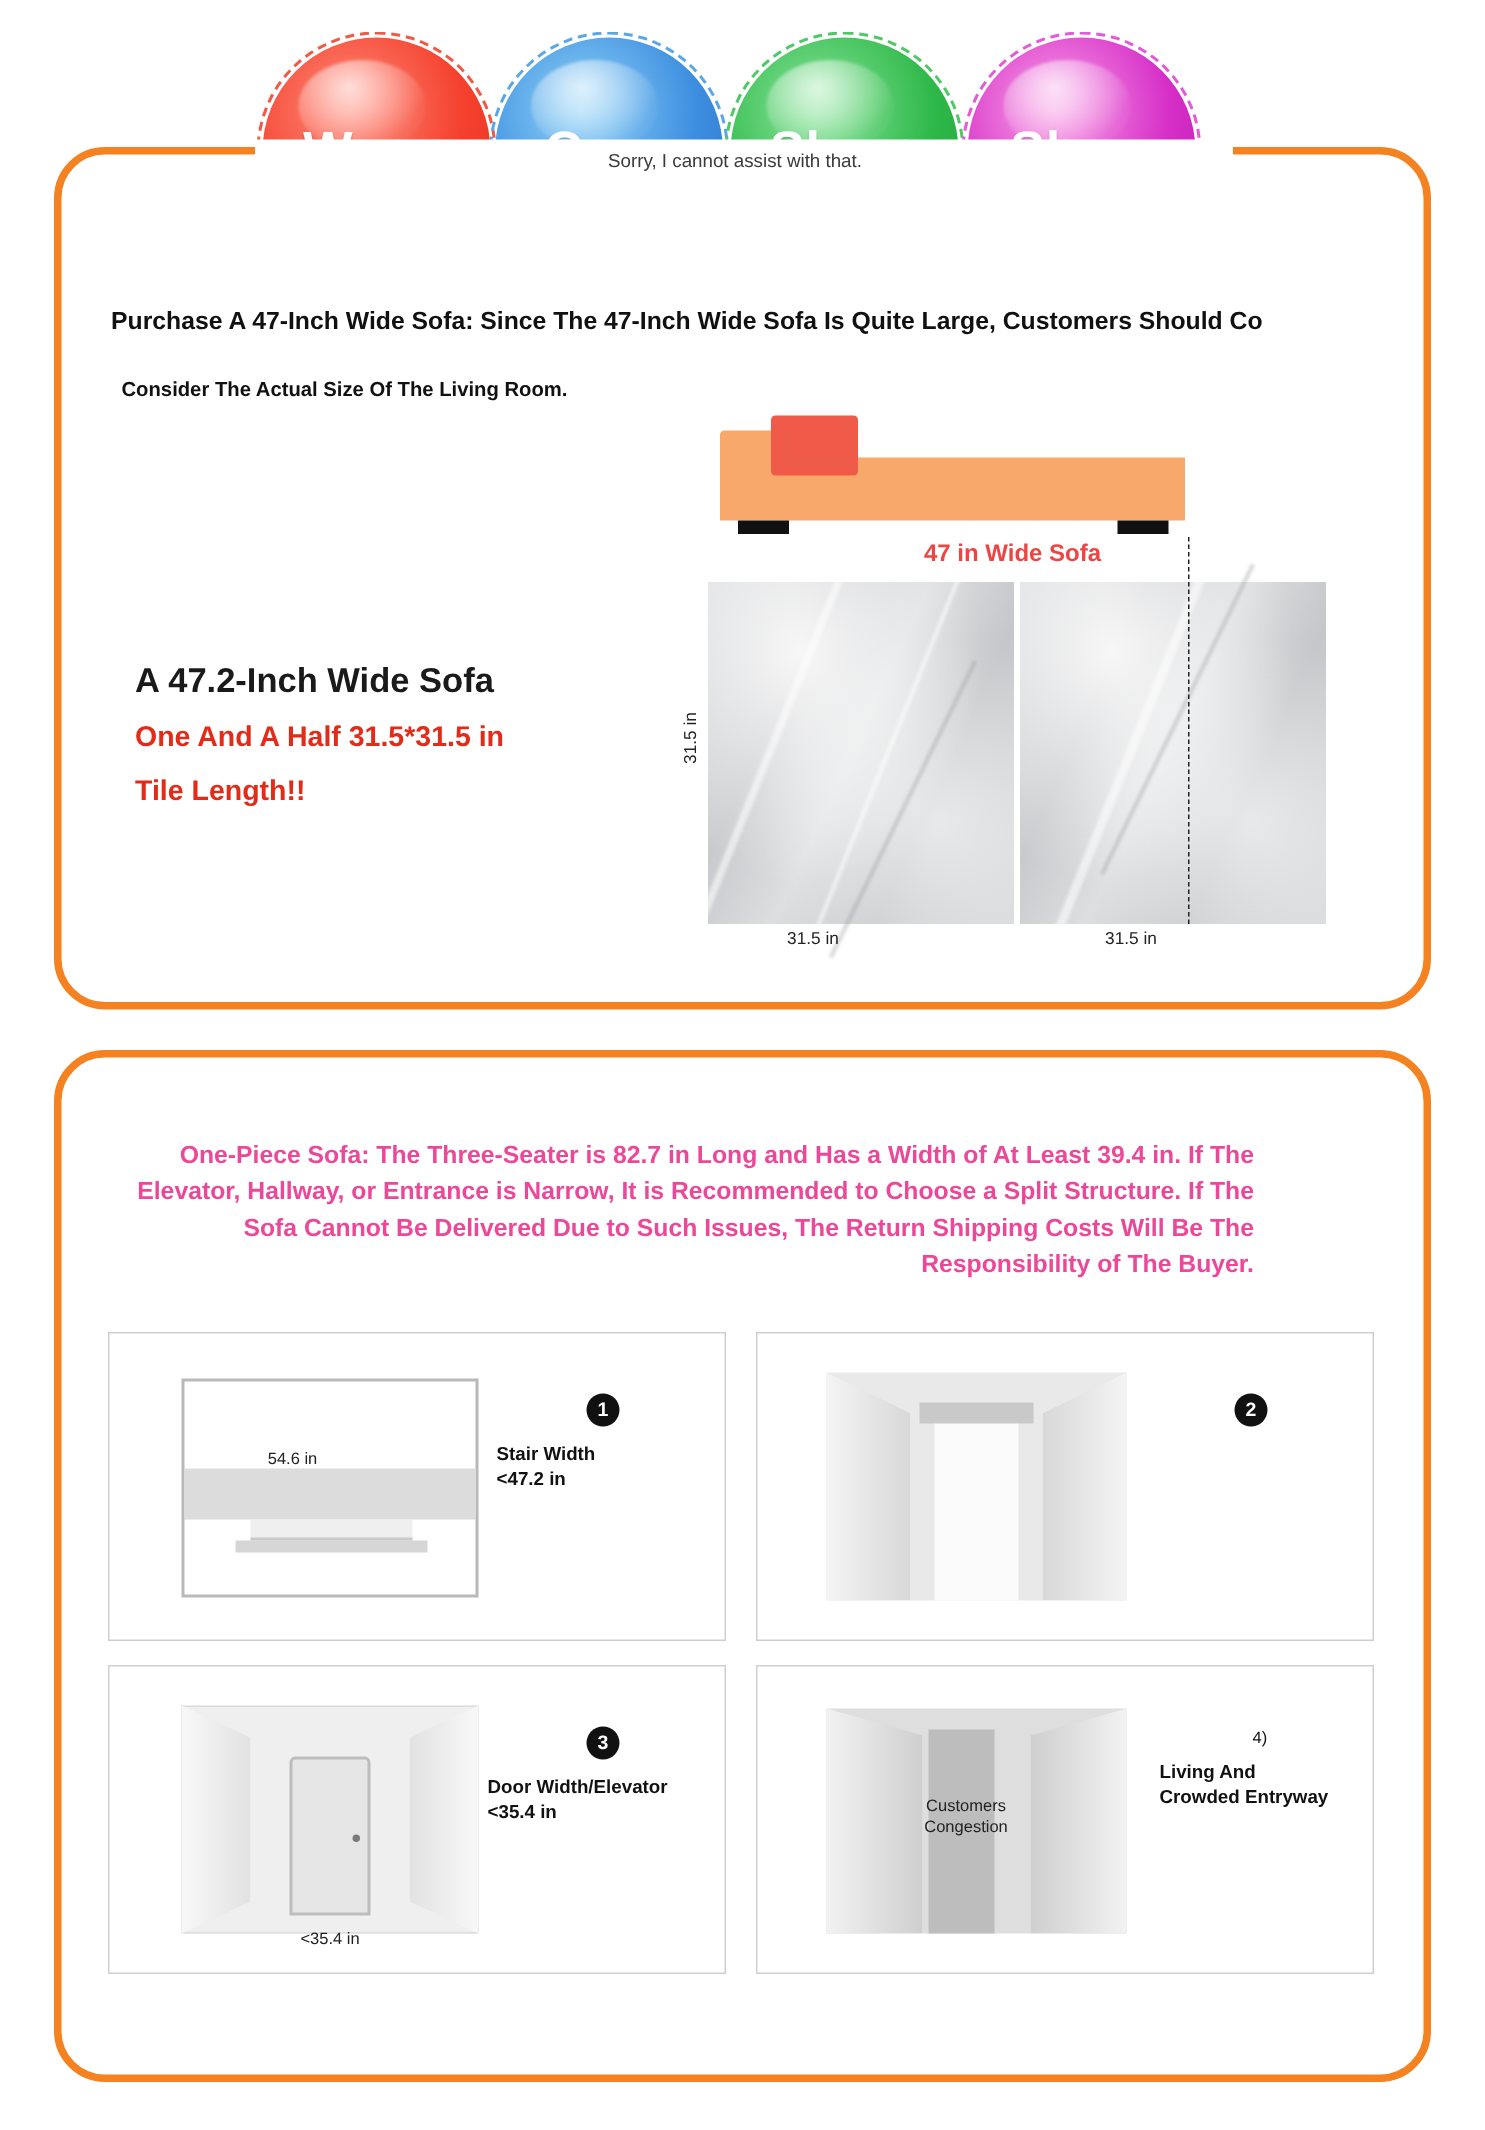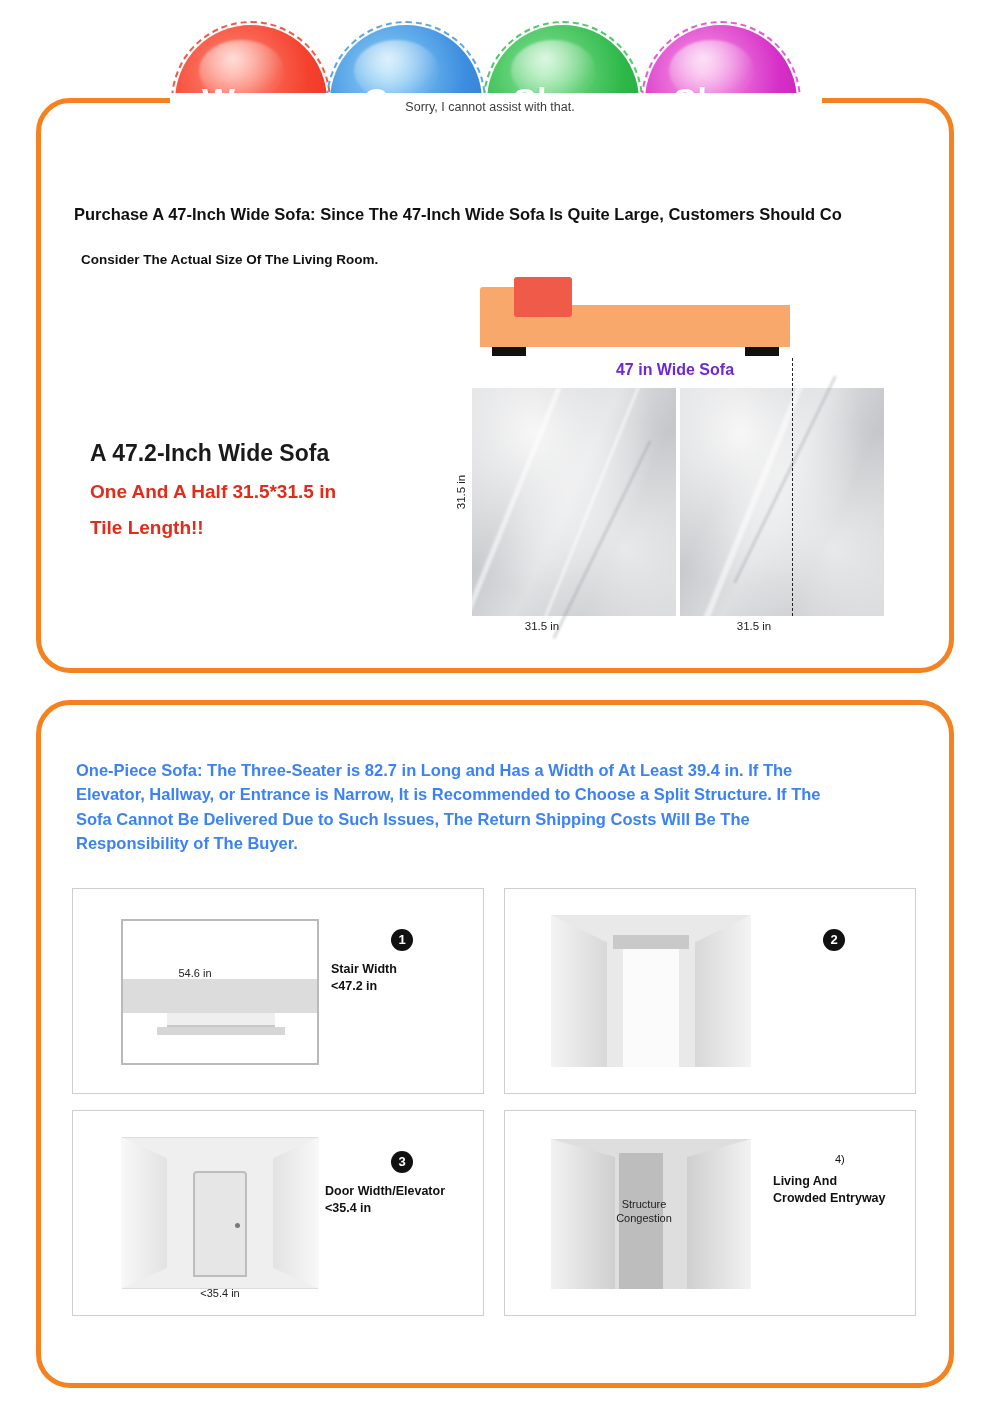--- a/index.html
+++ b/index.html
@@ -188,21 +188,21 @@
   }
   .sofa-leg.l { left: 22px; }
   .sofa-leg.r { left: 275px; }
   .sofa-caption {
     position: absolute;
     left: 60px; top: 96px;
     width: 290px;
     text-align: center;
     font-size: 16px;
     font-weight: bold;
-    color: #6d28d9;
+    color: #ef4444;
   }
 
   
   .tiles {
     position: absolute;
     left: 472px;
     top: 388px;
     width: 414px;
     height: 228px;
     z-index: 4;
@@ -265,22 +265,23 @@
 
   
   .para {
     position: absolute;
     left: 76px;
     top: 758px;
     width: 760px;
     font-size: 16.5px;
     line-height: 1.47;
     font-weight: bold;
-    color: #3b82f6;
-    z-index: 5;
+    color: #ec4899;
+    z-index: 5;
+    text-align: right;
   }
 
   .grid {
     position: absolute;
     left: 72px;
     top: 888px;
     width: 848px;
     height: 452px;
     z-index: 5;
   }
@@ -473,21 +474,21 @@
       <div class="cell-text" style="white-space:pre-line; left:252px; width:160px;">Door Width/Elevator
 &lt;35.4 in</div>
     </div>
 
     <div class="cell" id="c4">
       <div class="cell-art">
         <div class="a4-bg"></div>
         <div class="a4-mid"></div>
         <div class="a4-pL"></div>
         <div class="a4-pR"></div>
-        <div class="a4-lbl" style="white-space:pre-line;">Structure
+        <div class="a4-lbl" style="white-space:pre-line;">Customers
 Congestion</div>
       </div>
       <div class="badge-plain">4)</div>
       <div class="cell-text" style="white-space:pre-line; left:268px; top:62px;">Living And
 Crowded Entryway</div>
     </div>
 
   </div>
 
 </div>

